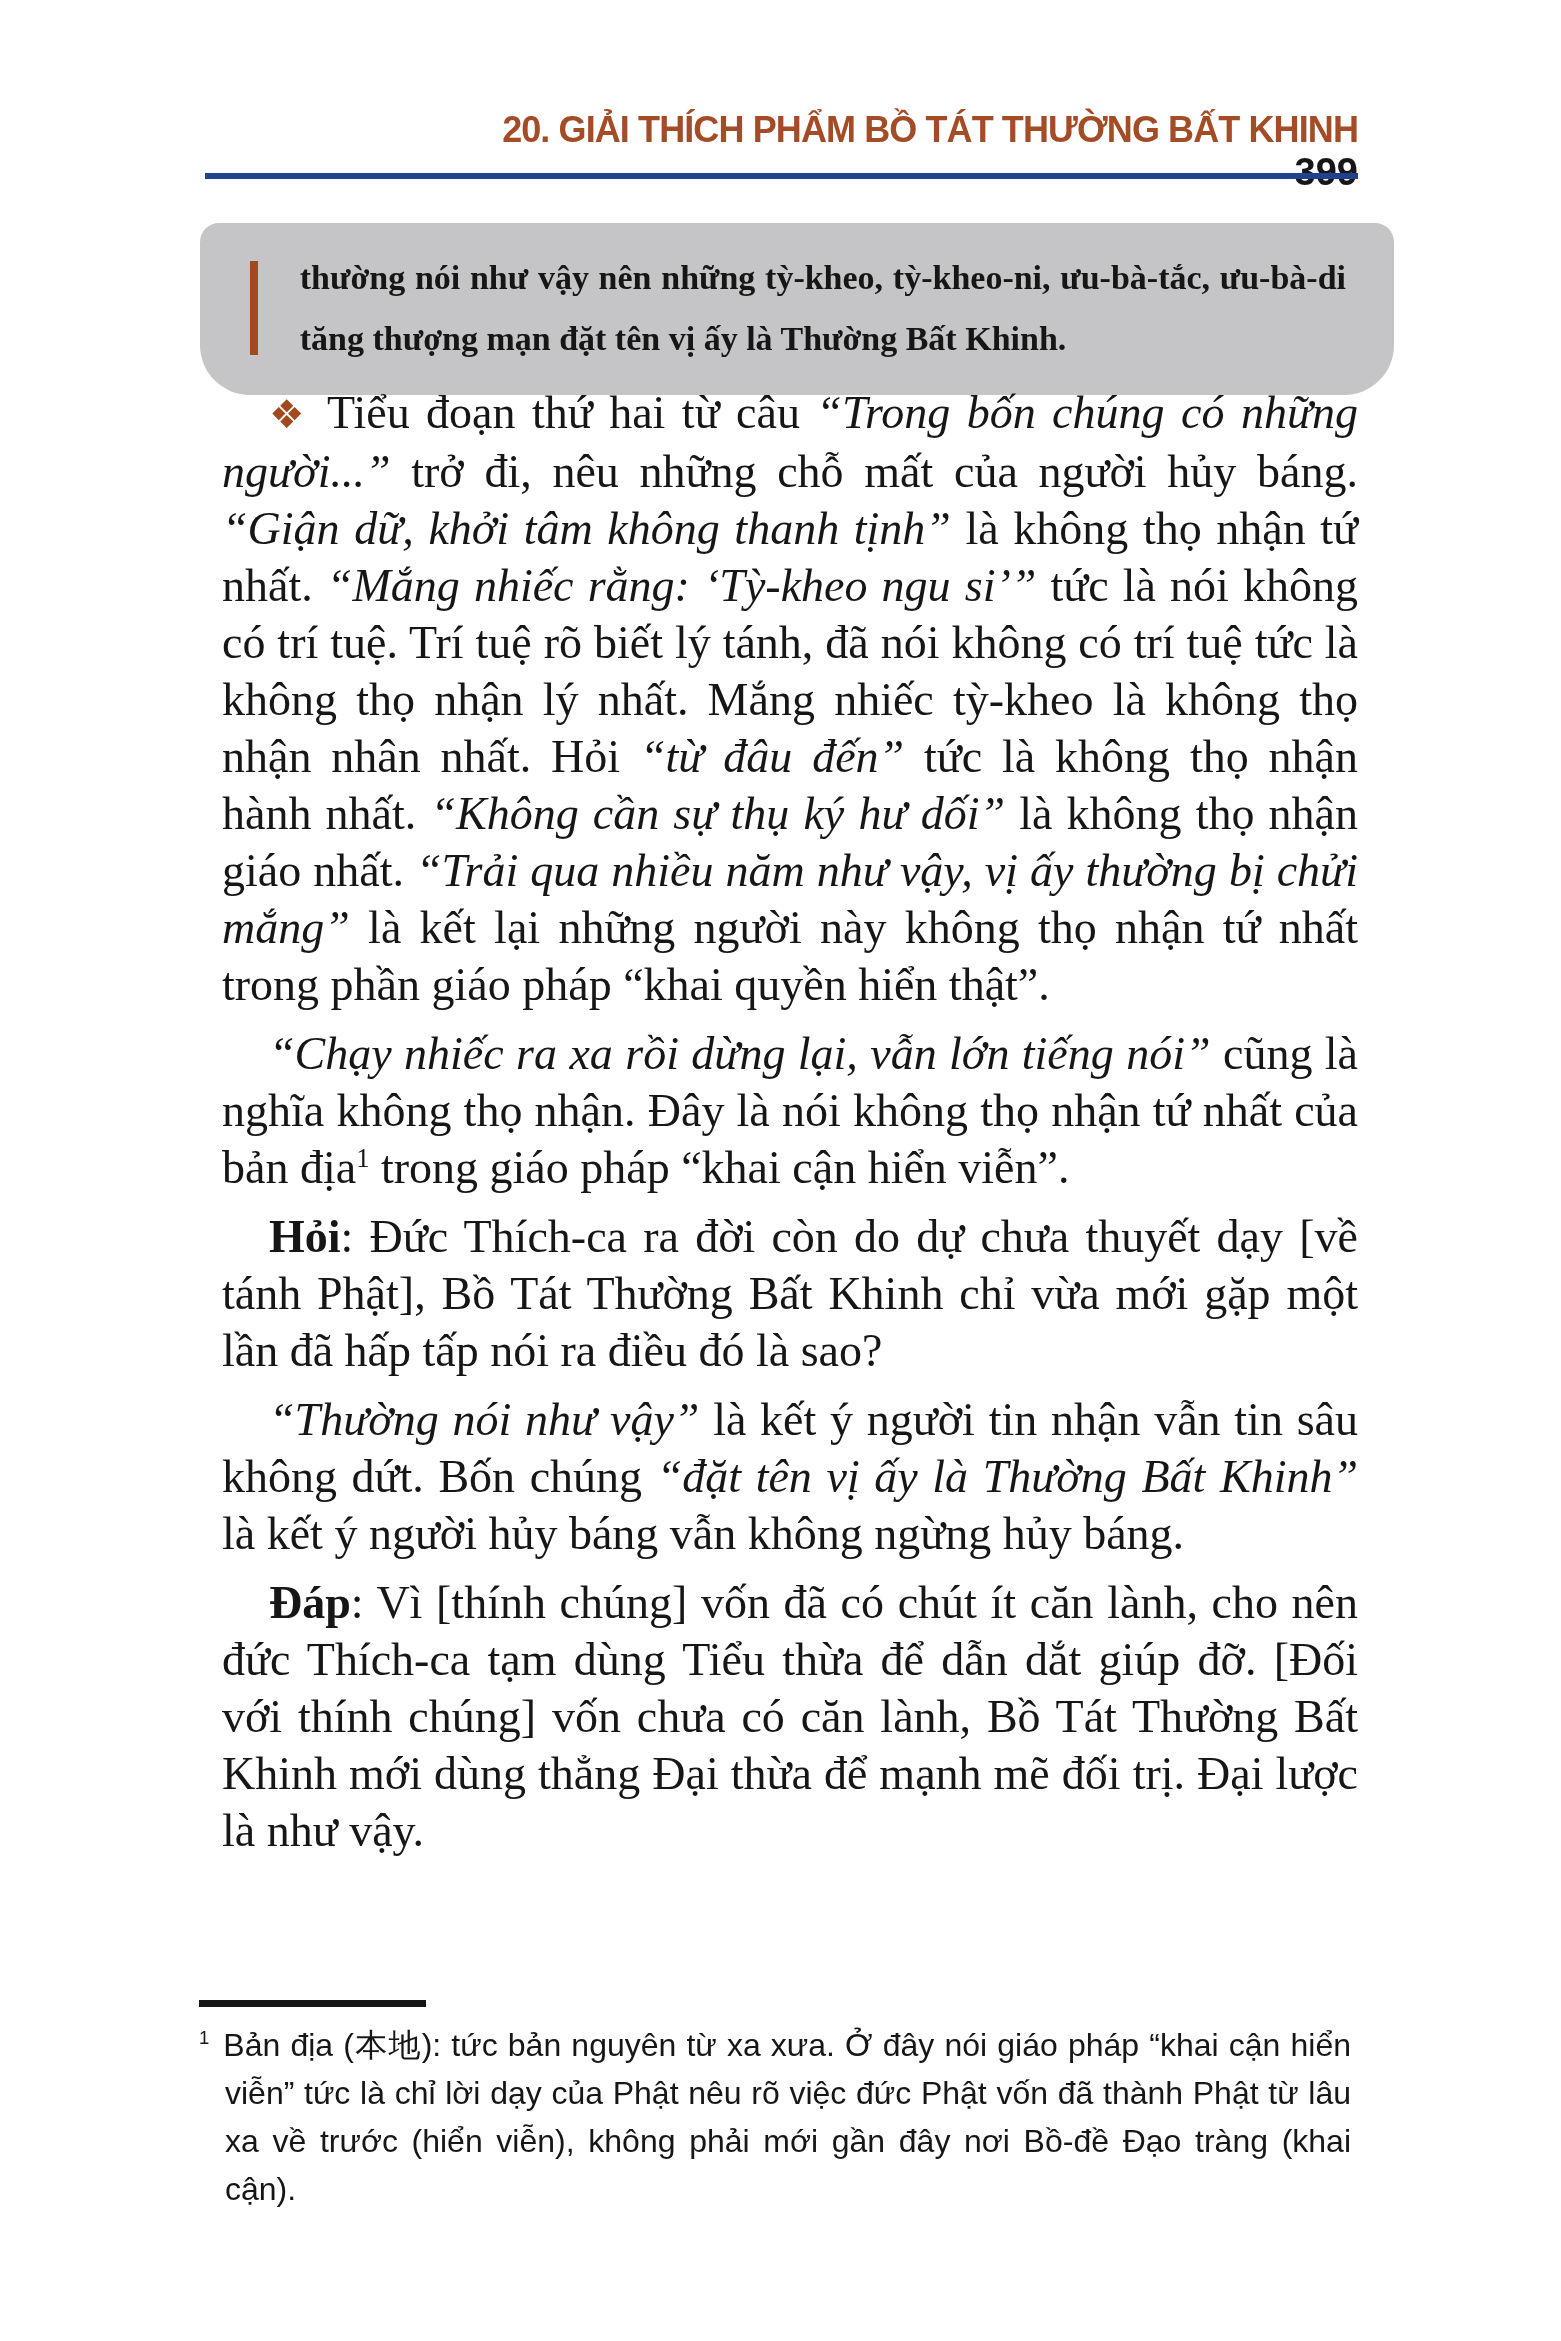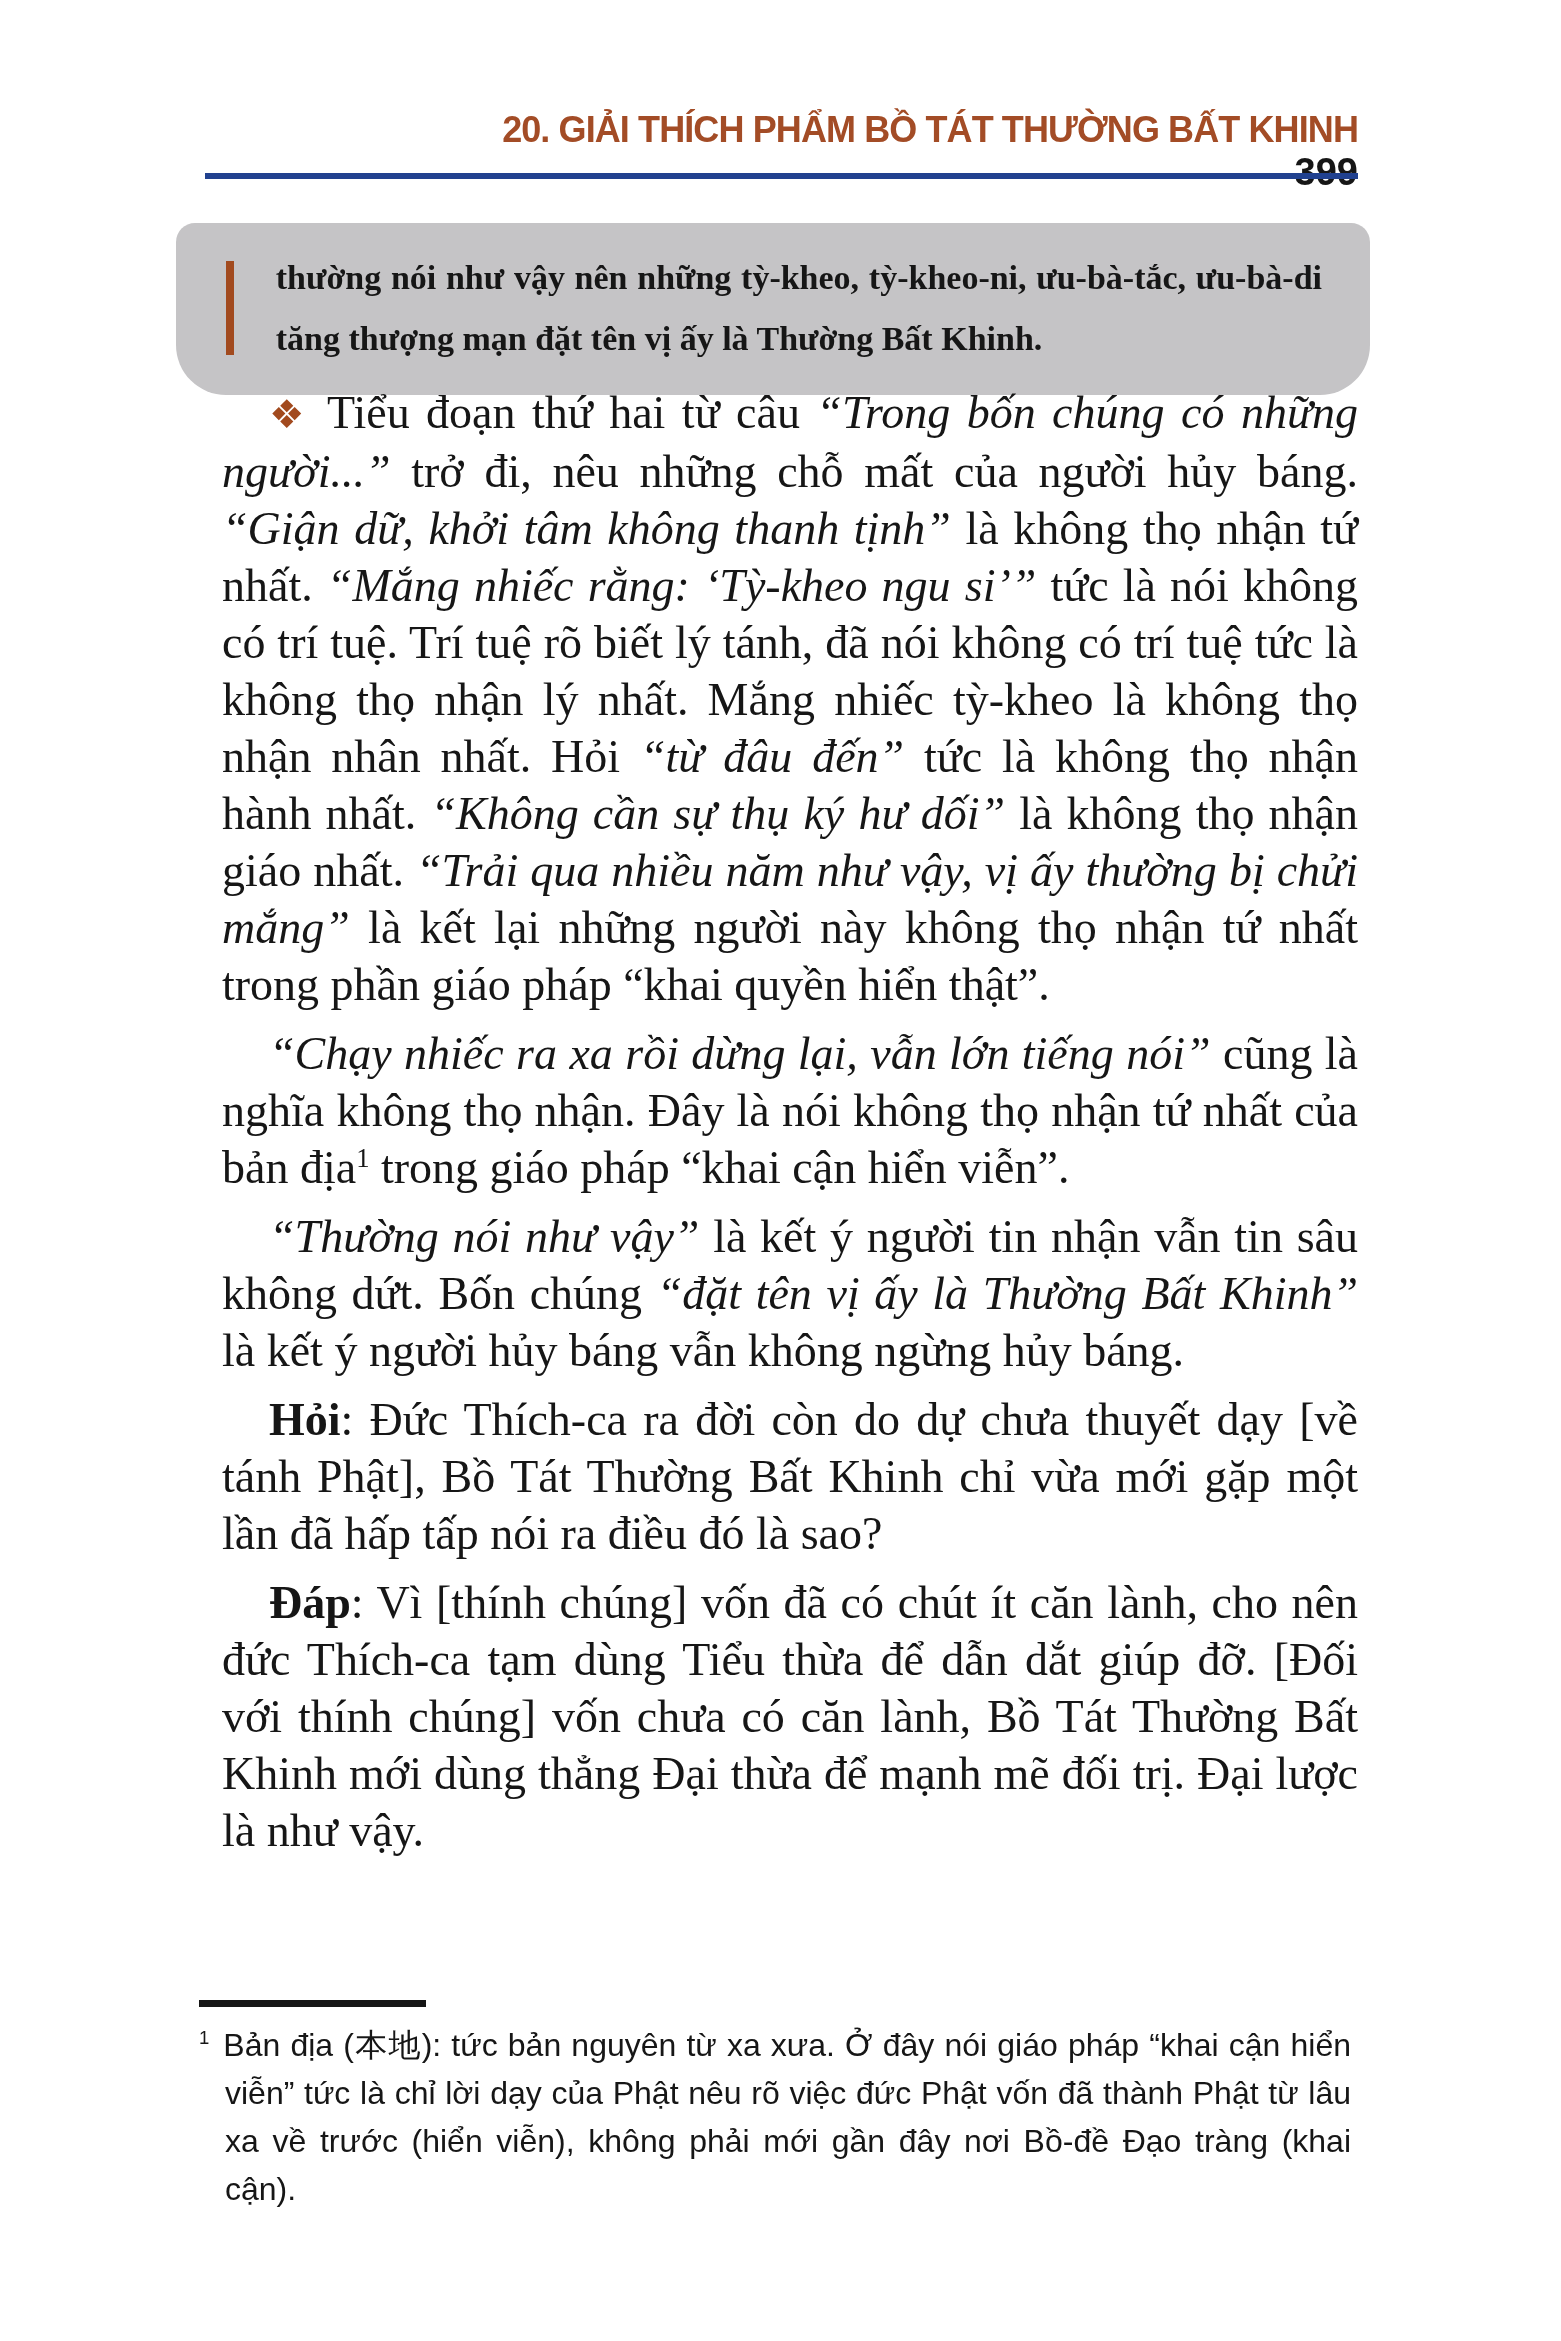--- a/index.html
+++ b/index.html
@@ -31,21 +31,21 @@
     font-family:"Liberation Sans", sans-serif;
     font-weight:700;font-size:38px;color:var(--ink);margin-left:41px;
   }
   .header-rule{
     position:absolute;left:205px;top:173px;width:1153px;height:6px;
     background:var(--rule-blue);
   }
 
   
   .quote-box{
-    position:absolute;left:176px;top:223px;width:1194px;
+    position:absolute;left:200px;top:223px;width:1194px;
     box-sizing:border-box;
     background:var(--box-gray);
     border-radius:19px 19px 50px 50px;
     padding:24px 48px 26px 50px;
     display:flex;align-items:center;
   }
   .quote-bar{
     flex:0 0 7.8px;width:7.8px;height:94px;align-self:center;
     background:var(--bar-brown);margin-right:42px;
   }
@@ -105,22 +105,22 @@
   <div class="header-rule"></div>
 
   <div class="quote-box">
     <div class="quote-bar"></div>
     <p class="quote-text">thường nói như vậy nên những tỳ-kheo, tỳ-kheo-ni, ưu-bà-tắc, ưu-bà-di tăng thượng mạn đặt tên vị ấy là Thường Bất Khinh.</p>
   </div>
 
   <div class="body-text">
       <p class="body-par"><span class="bullet">❖ </span><span class="seg-normal">Tiểu đoạn thứ hai từ câu </span><span class="seg-italic">“Trong bốn chúng có những người...”</span><span class="seg-normal"> trở đi, nêu những chỗ mất của người hủy báng. </span><span class="seg-italic">“Giận dữ, khởi tâm không thanh tịnh”</span><span class="seg-normal"> là không thọ nhận tứ nhất. </span><span class="seg-italic">“Mắng nhiếc rằng: ‘Tỳ-kheo ngu si’”</span><span class="seg-normal"> tức là nói không có trí tuệ. Trí tuệ rõ biết lý tánh, đã nói không có trí tuệ tức là không thọ nhận lý nhất. Mắng nhiếc tỳ-kheo là không thọ nhận nhân nhất. Hỏi </span><span class="seg-italic">“từ đâu đến”</span><span class="seg-normal"> tức là không thọ nhận hành nhất. </span><span class="seg-italic">“Không cần sự thụ ký hư dối”</span><span class="seg-normal"> là không thọ nhận giáo nhất. </span><span class="seg-italic">“Trải qua nhiều năm như vậy, vị ấy thường bị chửi mắng”</span><span class="seg-normal"> là kết lại những người này không thọ nhận tứ nhất trong phần giáo pháp “khai quyền hiển thật”.</span></p>
       <p class="body-par"><span class="seg-italic">“Chạy nhiếc ra xa rồi dừng lại, vẫn lớn tiếng nói”</span><span class="seg-normal"> cũng là nghĩa không thọ nhận. Đây là nói không thọ nhận tứ nhất của bản địa</span><sup class="seg-sup">1</sup><span class="seg-normal"> trong giáo pháp “khai cận hiển viễn”.</span></p>
+      <p class="body-par"><span class="seg-bold">Hỏi</span><span class="seg-normal">: Đức Thích-ca ra đời còn do dự chưa thuyết dạy [về tánh Phật], Bồ Tát Thường Bất Khinh chỉ vừa mới gặp một lần đã hấp tấp nói ra điều đó là sao?</span></p>
       <p class="body-par"><span class="seg-italic">“Thường nói như vậy”</span><span class="seg-normal"> là kết ý người tin nhận vẫn tin sâu không dứt. Bốn chúng </span><span class="seg-italic">“đặt tên vị ấy là Thường Bất Khinh”</span><span class="seg-normal"> là kết ý người hủy báng vẫn không ngừng hủy báng.</span></p>
-      <p class="body-par"><span class="seg-bold">Hỏi</span><span class="seg-normal">: Đức Thích-ca ra đời còn do dự chưa thuyết dạy [về tánh Phật], Bồ Tát Thường Bất Khinh chỉ vừa mới gặp một lần đã hấp tấp nói ra điều đó là sao?</span></p>
       <p class="body-par"><span class="seg-bold">Đáp</span><span class="seg-normal">: Vì [thính chúng] vốn đã có chút ít căn lành, cho nên đức Thích-ca tạm dùng Tiểu thừa để dẫn dắt giúp đỡ. [Đối với thính chúng] vốn chưa có căn lành, Bồ Tát Thường Bất Khinh mới dùng thẳng Đại thừa để mạnh mẽ đối trị. Đại lược là như vậy.</span></p>
     </div>
 
   <div class="footnote-block">
     <div class="footnote-rule"></div>
     <p class="footnote-text"><sup class="fn-marker">1</sup><span class="seg-normal">Bản địa (本地): tức bản nguyên từ xa xưa. Ở đây nói giáo pháp “khai cận hiển viễn” tức là chỉ lời dạy của Phật nêu rõ việc đức Phật vốn đã thành Phật từ lâu xa về trước (hiển viễn), không phải mới gần đây nơi Bồ-đề Đạo tràng (khai cận).</span></p>
   </div>
 
 </div>
 

